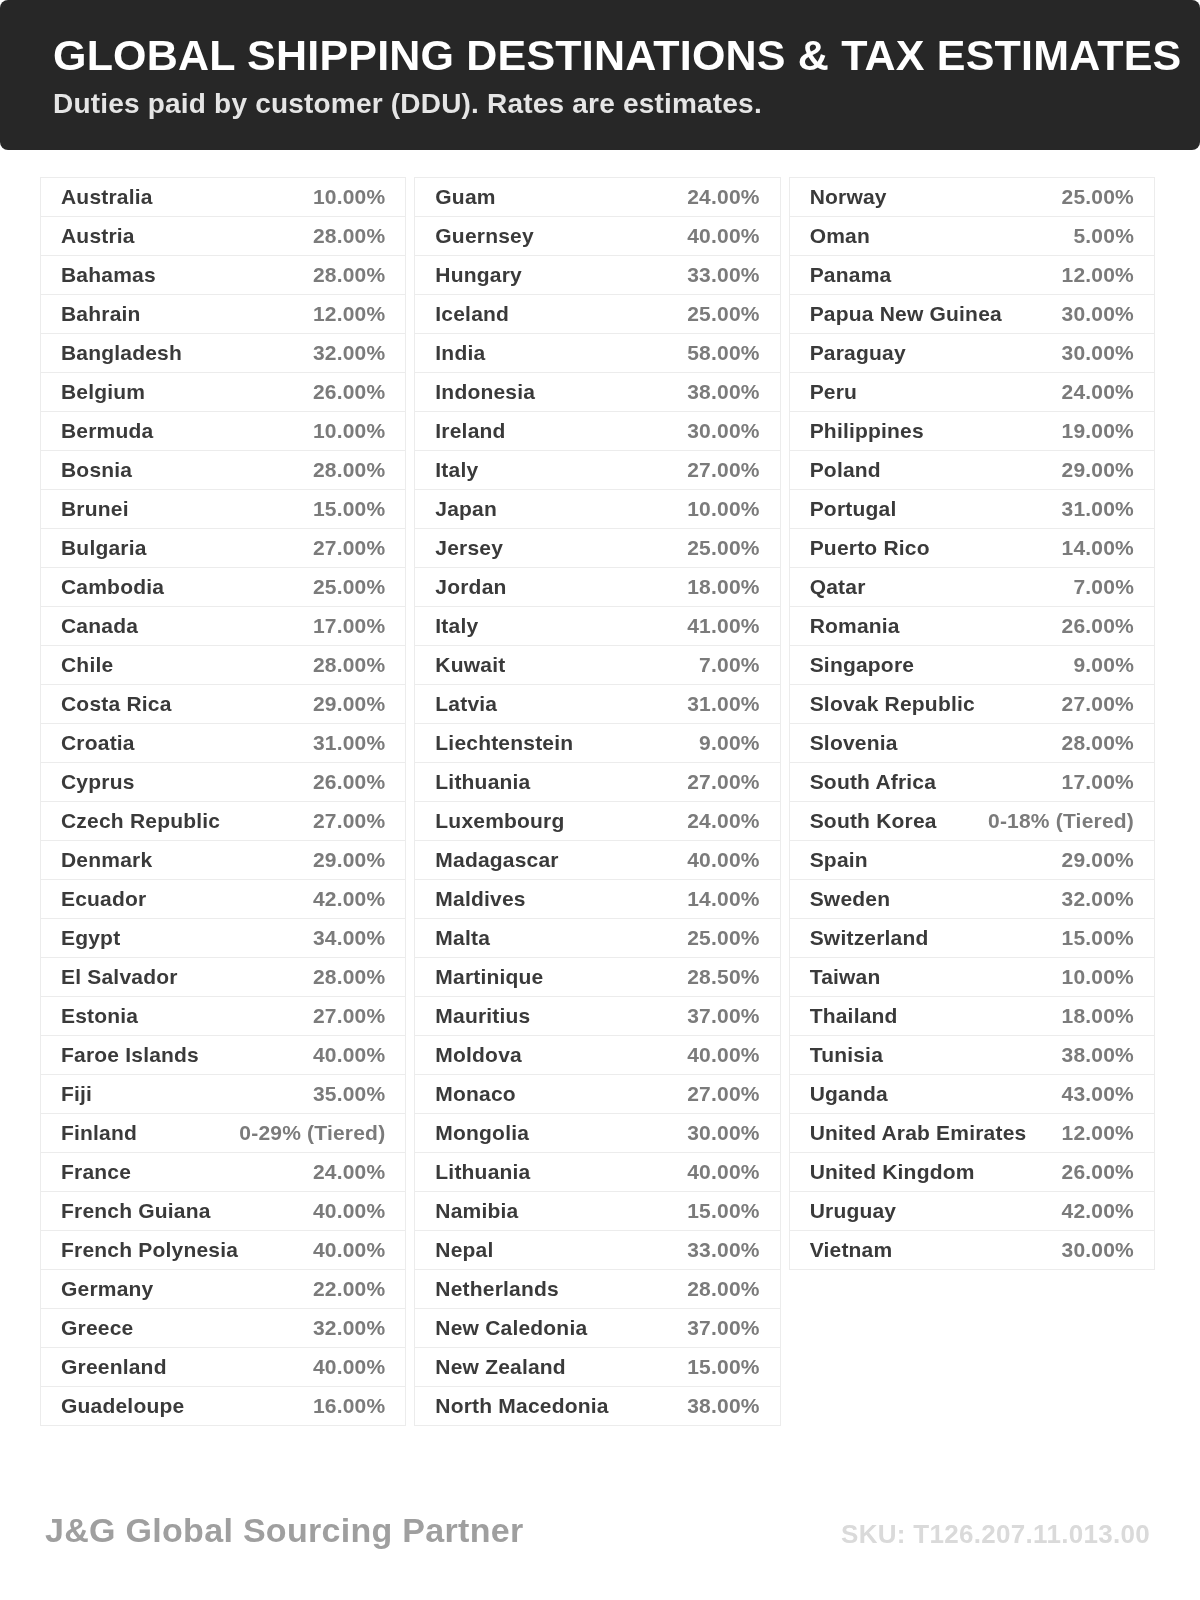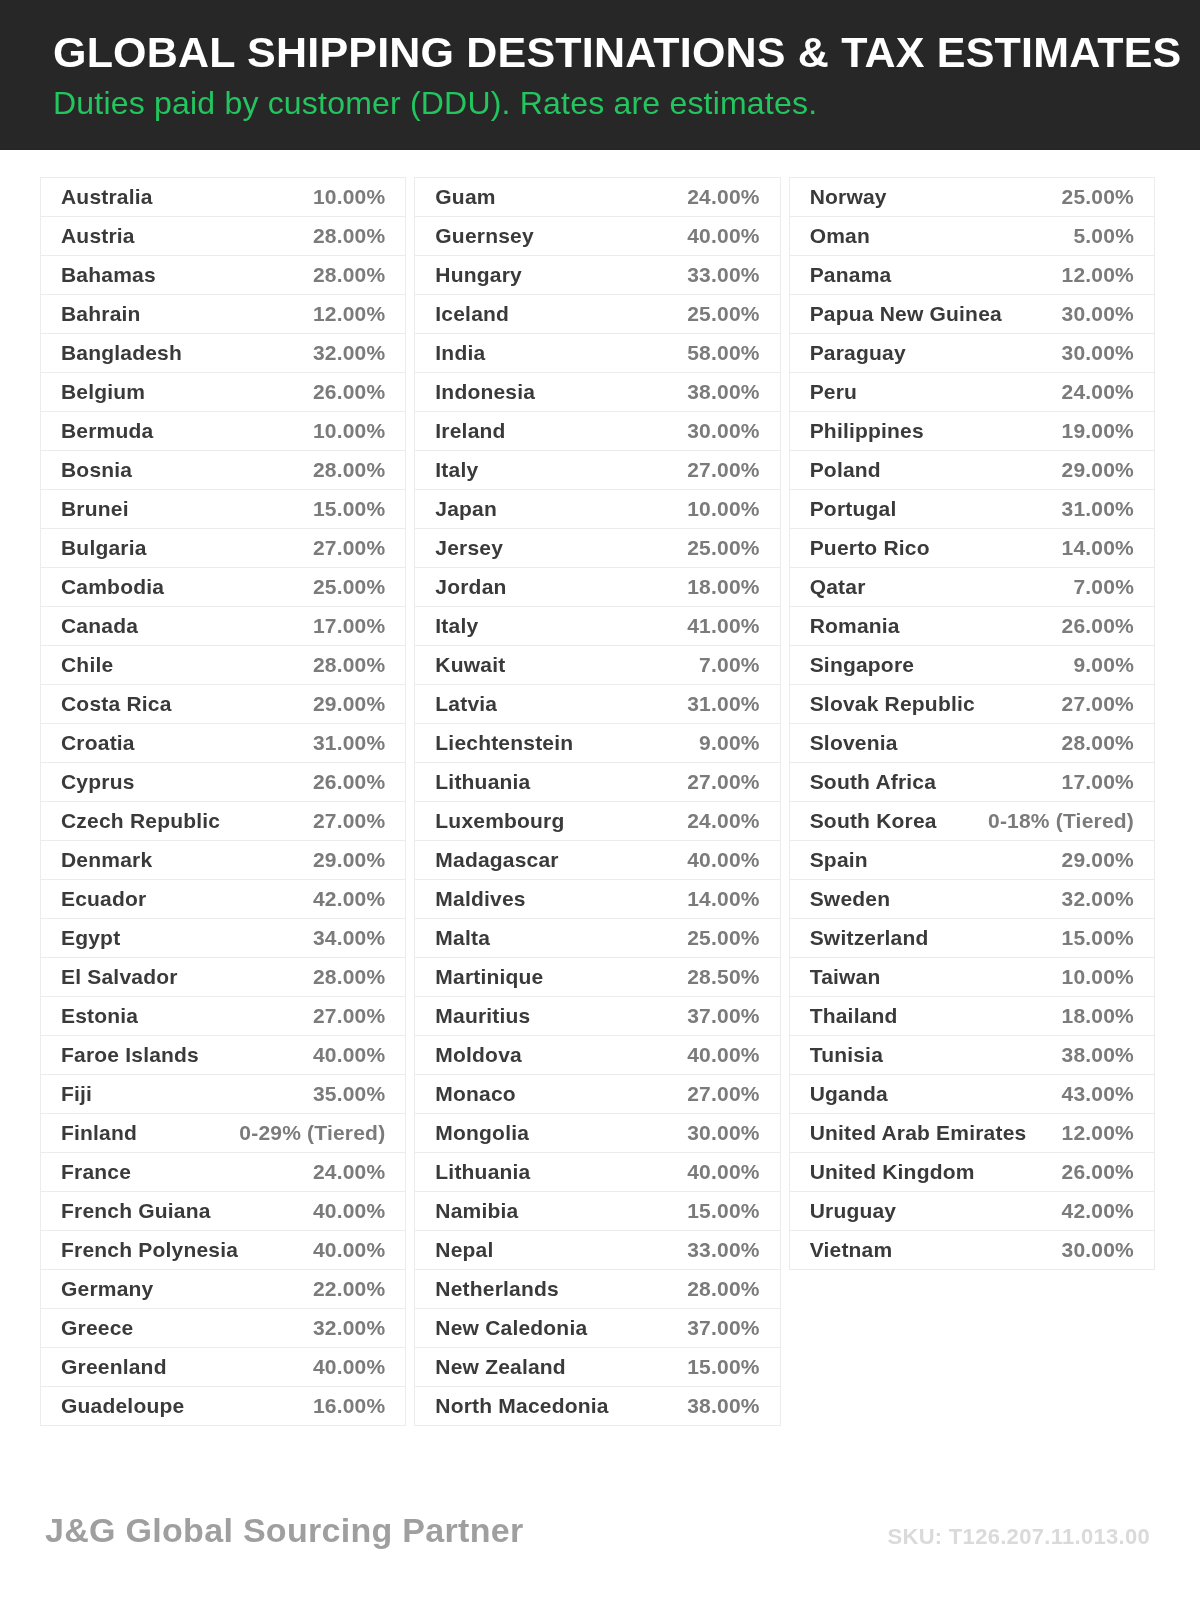--- a/index.html
+++ b/index.html
@@ -16,34 +16,35 @@
     overflow: hidden;
   }
   .banner {
     background: #272727;
     height: 150px;
     box-sizing: border-box;
     padding: 0 53px;
     display: flex;
     flex-direction: column;
     justify-content: center;
+    border-radius: 8px;
   }
   .banner h1 {
     margin: 0;
     color: #ffffff;
     font-size: 43px;
     font-weight: bold;
     letter-spacing: 0.2px;
     white-space: nowrap;
   }
   .banner .subtitle {
     margin: 8px 0 0 0;
-    color: #22c55e;
-    font-size: 32px;
-    font-weight: normal;
+    color: #e5e5e5;
+    font-size: 28px;
+    font-weight: bold;
     letter-spacing: 0.2px;
   }
   .grid {
     display: grid;
     grid-template-columns: repeat(3, 1fr);
     column-gap: 8px;
     padding: 28px 45px 0 40px;
     align-items: start;
   }
   .col { display: block; }
@@ -71,21 +72,21 @@
     padding: 0 50px 0 45px;
   }
   .brand {
     font-size: 34px;
     font-weight: bold;
     color: #9f9f9f;
     letter-spacing: 0.3px;
     text-align: right;
   }
   .sku {
-    font-size: 22px;
+    font-size: 26px;
     font-weight: bold;
     color: #dadada;
     letter-spacing: 0.3px;
   }
 </style>
 </head>
 <body>
 
 <div class="page">
 

